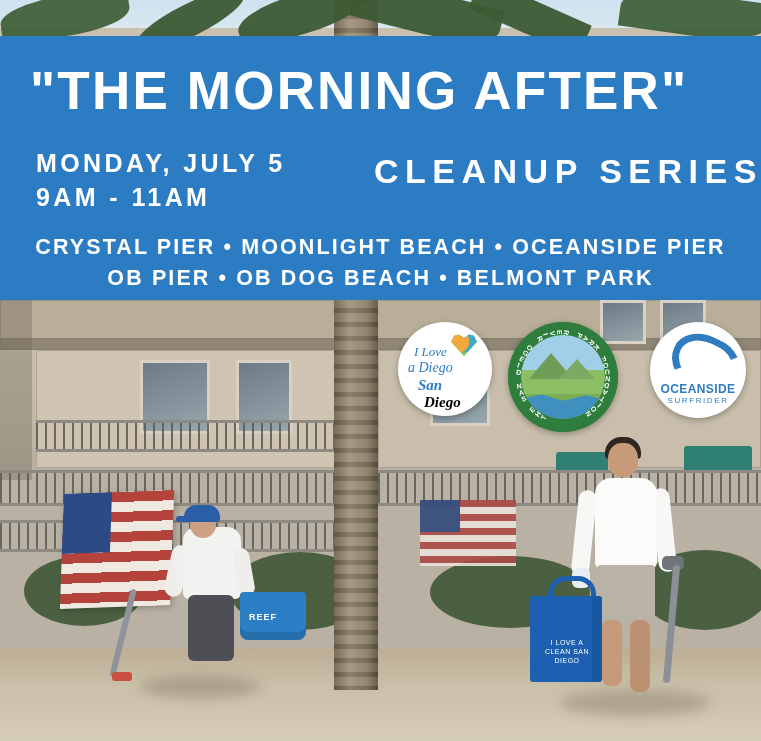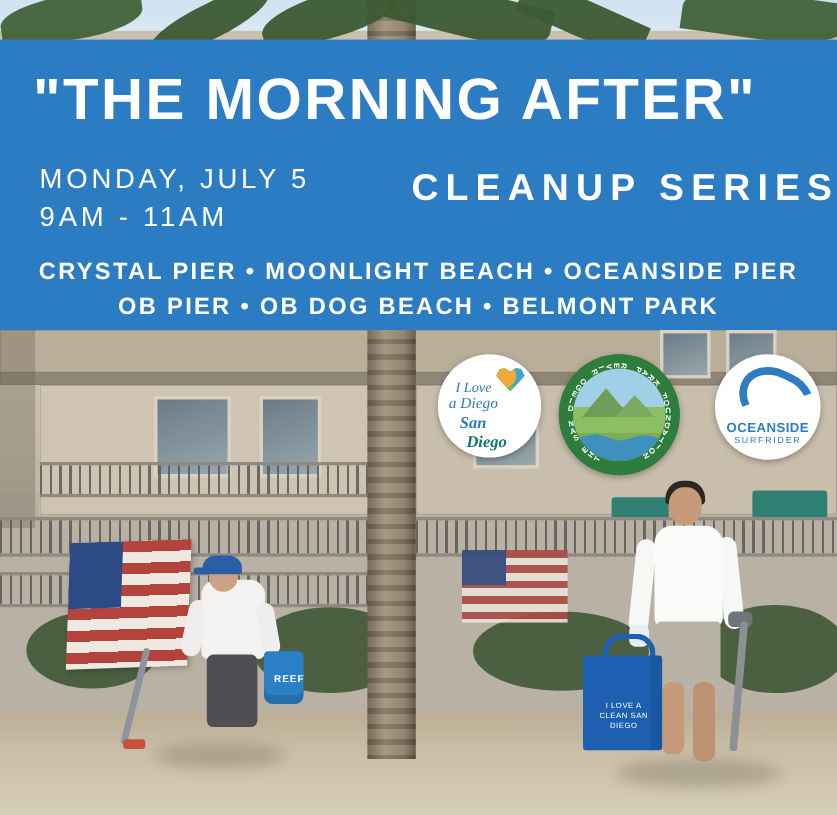--- a/index.html
+++ b/index.html
@@ -127,21 +127,21 @@
     position: absolute; left: 0; top: 0; width: 40px; height: 32px; background: #31497c;
   }
   
   .p1-body { position:absolute; left:183px; top:527px; width:58px; height:72px; background:#f2f2f0; border-radius:14px 14px 6px 6px; }
   .p1-head { position:absolute; left:190px; top:512px; width:26px; height:26px; background:#caa183; border-radius:50%; }
   .p1-cap  { position:absolute; left:184px; top:505px; width:36px; height:17px; background:#2a5fa8; border-radius:12px 12px 3px 3px; }
   .p1-cap2 { position:absolute; left:176px; top:516px; width:16px; height:6px; background:#2a5fa8; border-radius:4px; }
   .p1-leg  { position:absolute; left:188px; top:595px; width:46px; height:66px; background:#4d4f55; border-radius:6px; }
   .p1-arm  { position:absolute; left:168px; top:545px; width:18px; height:52px; background:#efeeec; border-radius:9px; transform: rotate(12deg); }
   .p1-arm2 { position:absolute; left:236px; top:548px; width:16px; height:48px; background:#efeeec; border-radius:8px; transform: rotate(-10deg); }
-  .p1-bucket { position:absolute; left:240px; top:592px; width:36px; height:48px; background:#2b7fc4; border-radius:4px 4px 8px 8px; box-shadow: inset 0 -8px 0 rgba(0,0,0,.12); }
+  .p1-bucket { position:absolute; left:240px; top:592px; width:66px; height:48px; background:#2b7fc4; border-radius:4px 4px 8px 8px; box-shadow: inset 0 -8px 0 rgba(0,0,0,.12); }
   .p1-bucket-lbl { position:absolute; left:247px; top:612px; color:#fff; font-size:9px; font-weight:bold; letter-spacing:1px; }
   .p1-grab { position:absolute; left:120px; top:588px; width:6px; height:90px; background:#8e949b; transform: rotate(14deg); border-radius:3px; }
   .p1-grab-tip { position:absolute; left:112px; top:672px; width:20px; height:9px; background:#c94f3f; border-radius:3px; }
   
   .p2-body { position:absolute; left:595px; top:478px; width:62px; height:92px; background:#fbfbfa; border-radius:16px 16px 8px 8px; }
   .p2-head { position:absolute; left:608px; top:443px; width:30px; height:34px; background:#c79a79; border-radius:45%; }
   .p2-hair { position:absolute; left:605px; top:437px; width:36px; height:22px; background:#2e2620; border-radius:16px 16px 4px 4px; }
   .p2-shorts { position:absolute; left:597px; top:565px; width:58px; height:60px; background:#b9b2a7; border-radius:4px 4px 10px 10px; }
   .p2-leg1 { position:absolute; left:602px; top:620px; width:20px; height:66px; background:#c49a78; border-radius:8px; }
   .p2-leg2 { position:absolute; left:630px; top:620px; width:20px; height:72px; background:#bd9272; border-radius:8px; }
@@ -169,21 +169,21 @@
     font-weight: bold;
     letter-spacing: 2.2px;
     white-space: nowrap;
     font-family: "Liberation Sans", sans-serif;
   }
   .date-line {
     position: absolute;
     left: 36px; top: 110px;
     color: #ffffff;
     font-size: 25px;
-    font-weight: normal;
+    font-weight: bold;
     letter-spacing: 3.4px;
     line-height: 34px;
   }
   .subhead {
     position: absolute;
     left: 374px; top: 116px;
     color: #ffffff;
     font-size: 34px;
     font-weight: bold;
     letter-spacing: 6.5px;
@@ -217,21 +217,21 @@
     position: absolute; left: 53px; top: 12px; width: 26px; height: 22px;
     background:
       radial-gradient(circle at 30% 35%, #f0a93a 0 45%, transparent 46%),
       radial-gradient(circle at 70% 35%, #3fa9c9 0 45%, transparent 46%),
       linear-gradient(180deg, #76bd5a, #76bd5a);
     clip-path: polygon(50% 100%, 0% 35%, 12% 8%, 30% 2%, 50% 18%, 70% 2%, 88% 8%, 100% 35%);
   }
   .icsd-l1 { position:absolute; left:16px; top:22px; color:#2c7cc4; font-size:13px; font-style:italic; font-family:"Liberation Serif", serif; }
   .icsd-l2 { position:absolute; left:10px; top:38px; color:#2c7cc4; font-size:14px; font-style:italic; font-family:"Liberation Serif", serif; }
   .icsd-l3 { position:absolute; left:20px; top:55px; color:#2c7cc4; font-size:15px; font-weight:bold; font-style:italic; font-family:Liberation Serif, serif; }
-  .icsd-l4 { position:absolute; left:26px; top:72px; color:#0f766e; font-size:15px; font-weight:bold; font-style:italic; font-family:"Liberation Serif", serif; }
+  .icsd-l4 { position:absolute; left:26px; top:72px; color:#000000; font-size:15px; font-weight:bold; font-style:italic; font-family:"Liberation Serif", serif; }
 
   .sdrpf-ring {
     position:absolute; inset:0;
     border-radius:50%;
     background:#2f7d3c;
   }
   .sdrpf-inner {
     position:absolute; left:13px; top:13px; width:84px; height:84px; border-radius:50%;
     background: linear-gradient(180deg, #9fd0e8 0 42%, #8cbf63 42% 70%, #7cae54 70% 100%);
     overflow:hidden;

